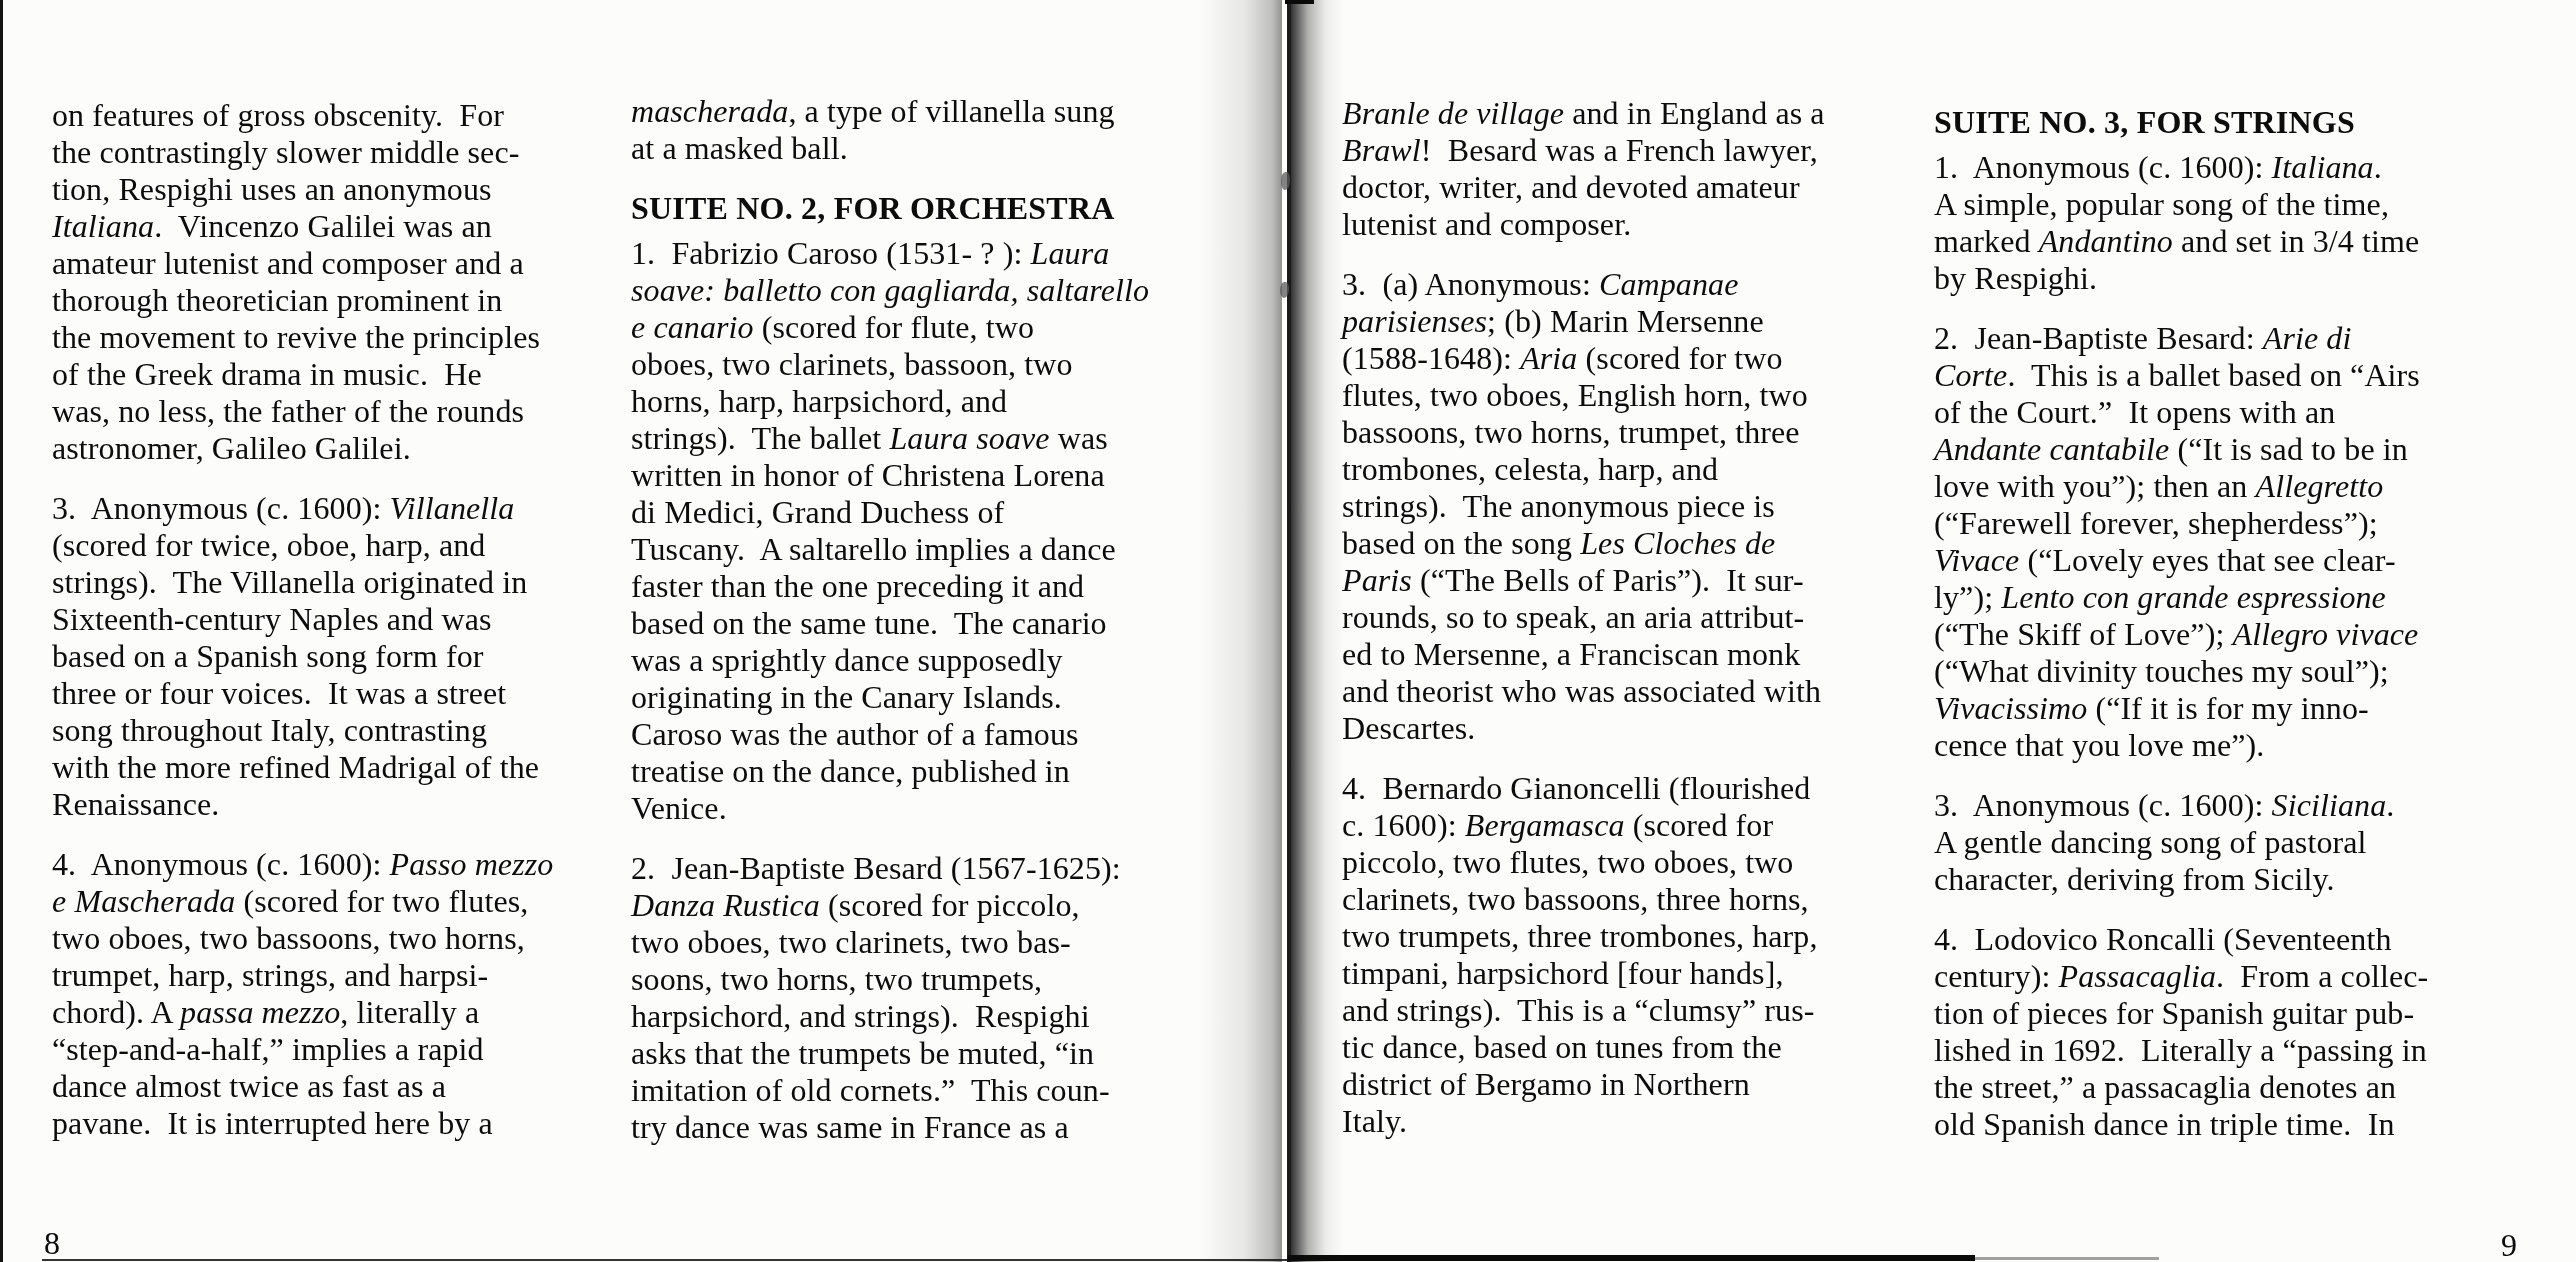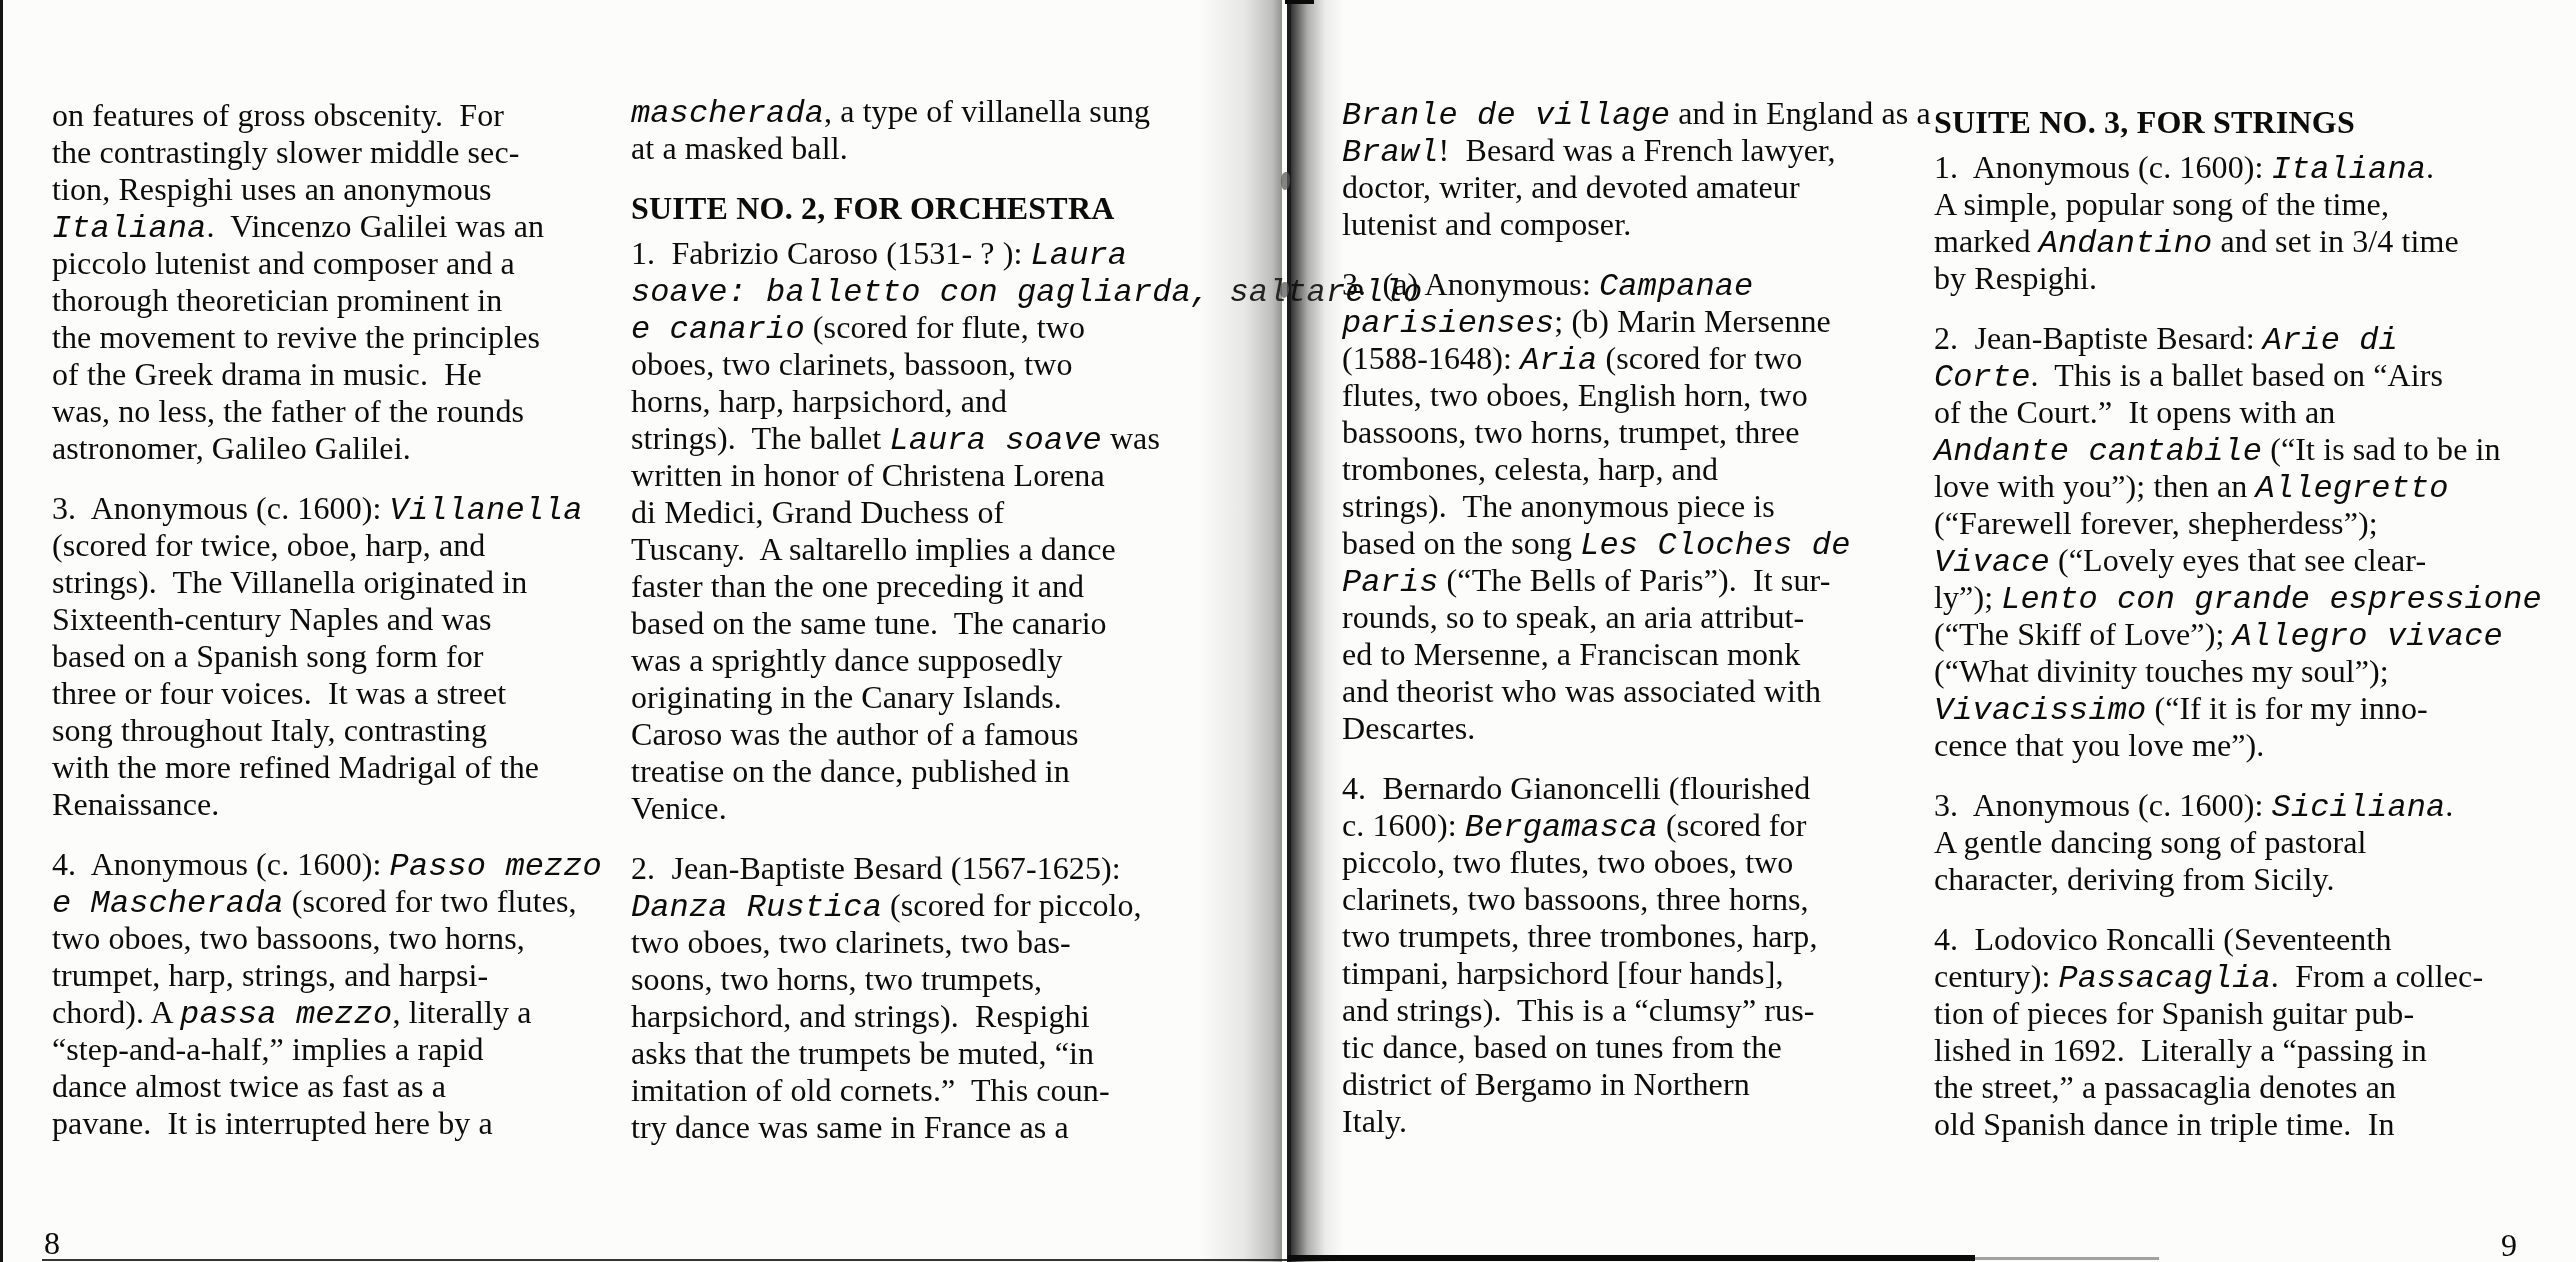--- a/index.html
+++ b/index.html
@@ -18,21 +18,21 @@
   .page.right { left: 1288px; width: 1288px; }
 
   .col { position: absolute; }
   .line {
     white-space: pre;
     font-size: 32px;
     line-height: 37px;
     height: 37px;
     letter-spacing: 0.1px;
   }
-  .it { font-style: italic; font-family: Liberation Mono, monospace; }
+  .it { font-style: italic; }
   .block + .block { margin-top: 23px; }
   .b-heading + .b-para { margin-top: 8.2px; }
   .b-heading .line { font-weight: 700; letter-spacing: 0.2px; }
 
   .page-num {
     position: absolute;
     font-size: 32px; line-height: 32px;
     color: #0c0c0c;
   }
 
@@ -66,21 +66,21 @@
 
   <div class="page left"></div>
   <div class="page right"></div>
 
   <div class="col" style="left:52px;  top:97px; width:599px;">
       <div class="block b-para">
         <div class="line"><span>on features of gross obscenity.  For</span></div>
         <div class="line"><span>the contrastingly slower middle sec-</span></div>
         <div class="line"><span>tion, Respighi uses an anonymous</span></div>
         <div class="line"><span class="it">Italiana</span><span>.  Vincenzo Galilei was an</span></div>
-        <div class="line"><span>piccolo lutenist and composer and a</span></div>
+        <div class="line"><span>amateur lutenist and composer and a</span></div>
         <div class="line"><span>thorough theoretician prominent in</span></div>
         <div class="line"><span>the movement to revive the principles</span></div>
         <div class="line"><span>of the Greek drama in music.  He</span></div>
         <div class="line"><span>was, no less, the father of the rounds</span></div>
         <div class="line"><span>astronomer, Galileo Galilei.</span></div>
       </div>
       <div class="block b-para">
         <div class="line"><span>3.  Anonymous (c. 1600): </span><span class="it">Villanella</span></div>
         <div class="line"><span>(scored for twice, oboe, harp, and</span></div>
         <div class="line"><span>strings).  The Villanella originated in</span></div>

